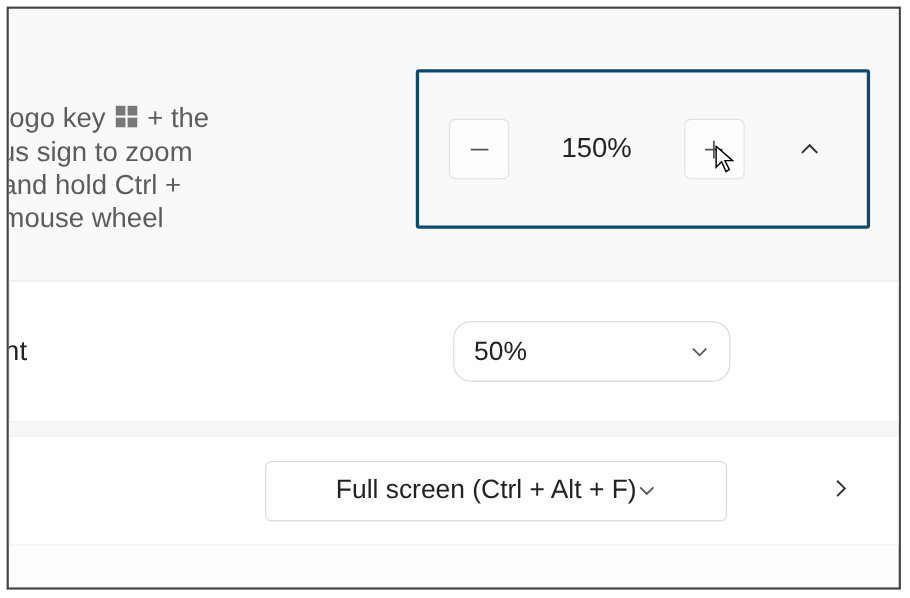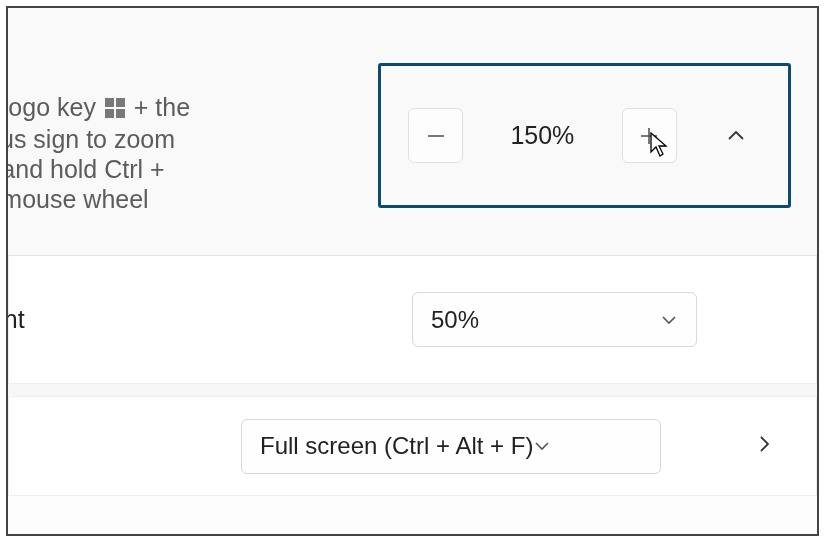--- a/index.html
+++ b/index.html
@@ -105,24 +105,24 @@
     }
     .section2-label {
       position: absolute;
       left: -40px;
       font-size: 25px;
       color: #222;
     }
     .dropdown-50 {
       position: absolute;
       left: 403px;
-      width: 285px;
+      width: 252px;
       height: 55px;
       border: 1px solid #d8d8d8;
-      border-radius: 6px;
+      border-radius: 16px;
       background: #fefefe;
       display: flex;
       align-items: center;
       justify-content: space-between;
       padding: 0 18px;
       font-size: 24px;
       color: #222;
       cursor: pointer;
     }
     .gap {
@@ -140,21 +140,21 @@
     .dropdown-full {
       position: absolute;
       left: 232px;
       width: 420px;
       height: 55px;
       border: 1px solid #d8d8d8;
       border-radius: 6px;
       background: #fefefe;
       display: flex;
       align-items: center;
-      justify-content: flex-start;
+      justify-content: center;
       padding: 0 18px;
       font-size: 24px;
       color: #222;
       cursor: pointer;
     }
     .arrow-right {
       position: absolute;
       right: 40px;
       cursor: pointer;
     }

